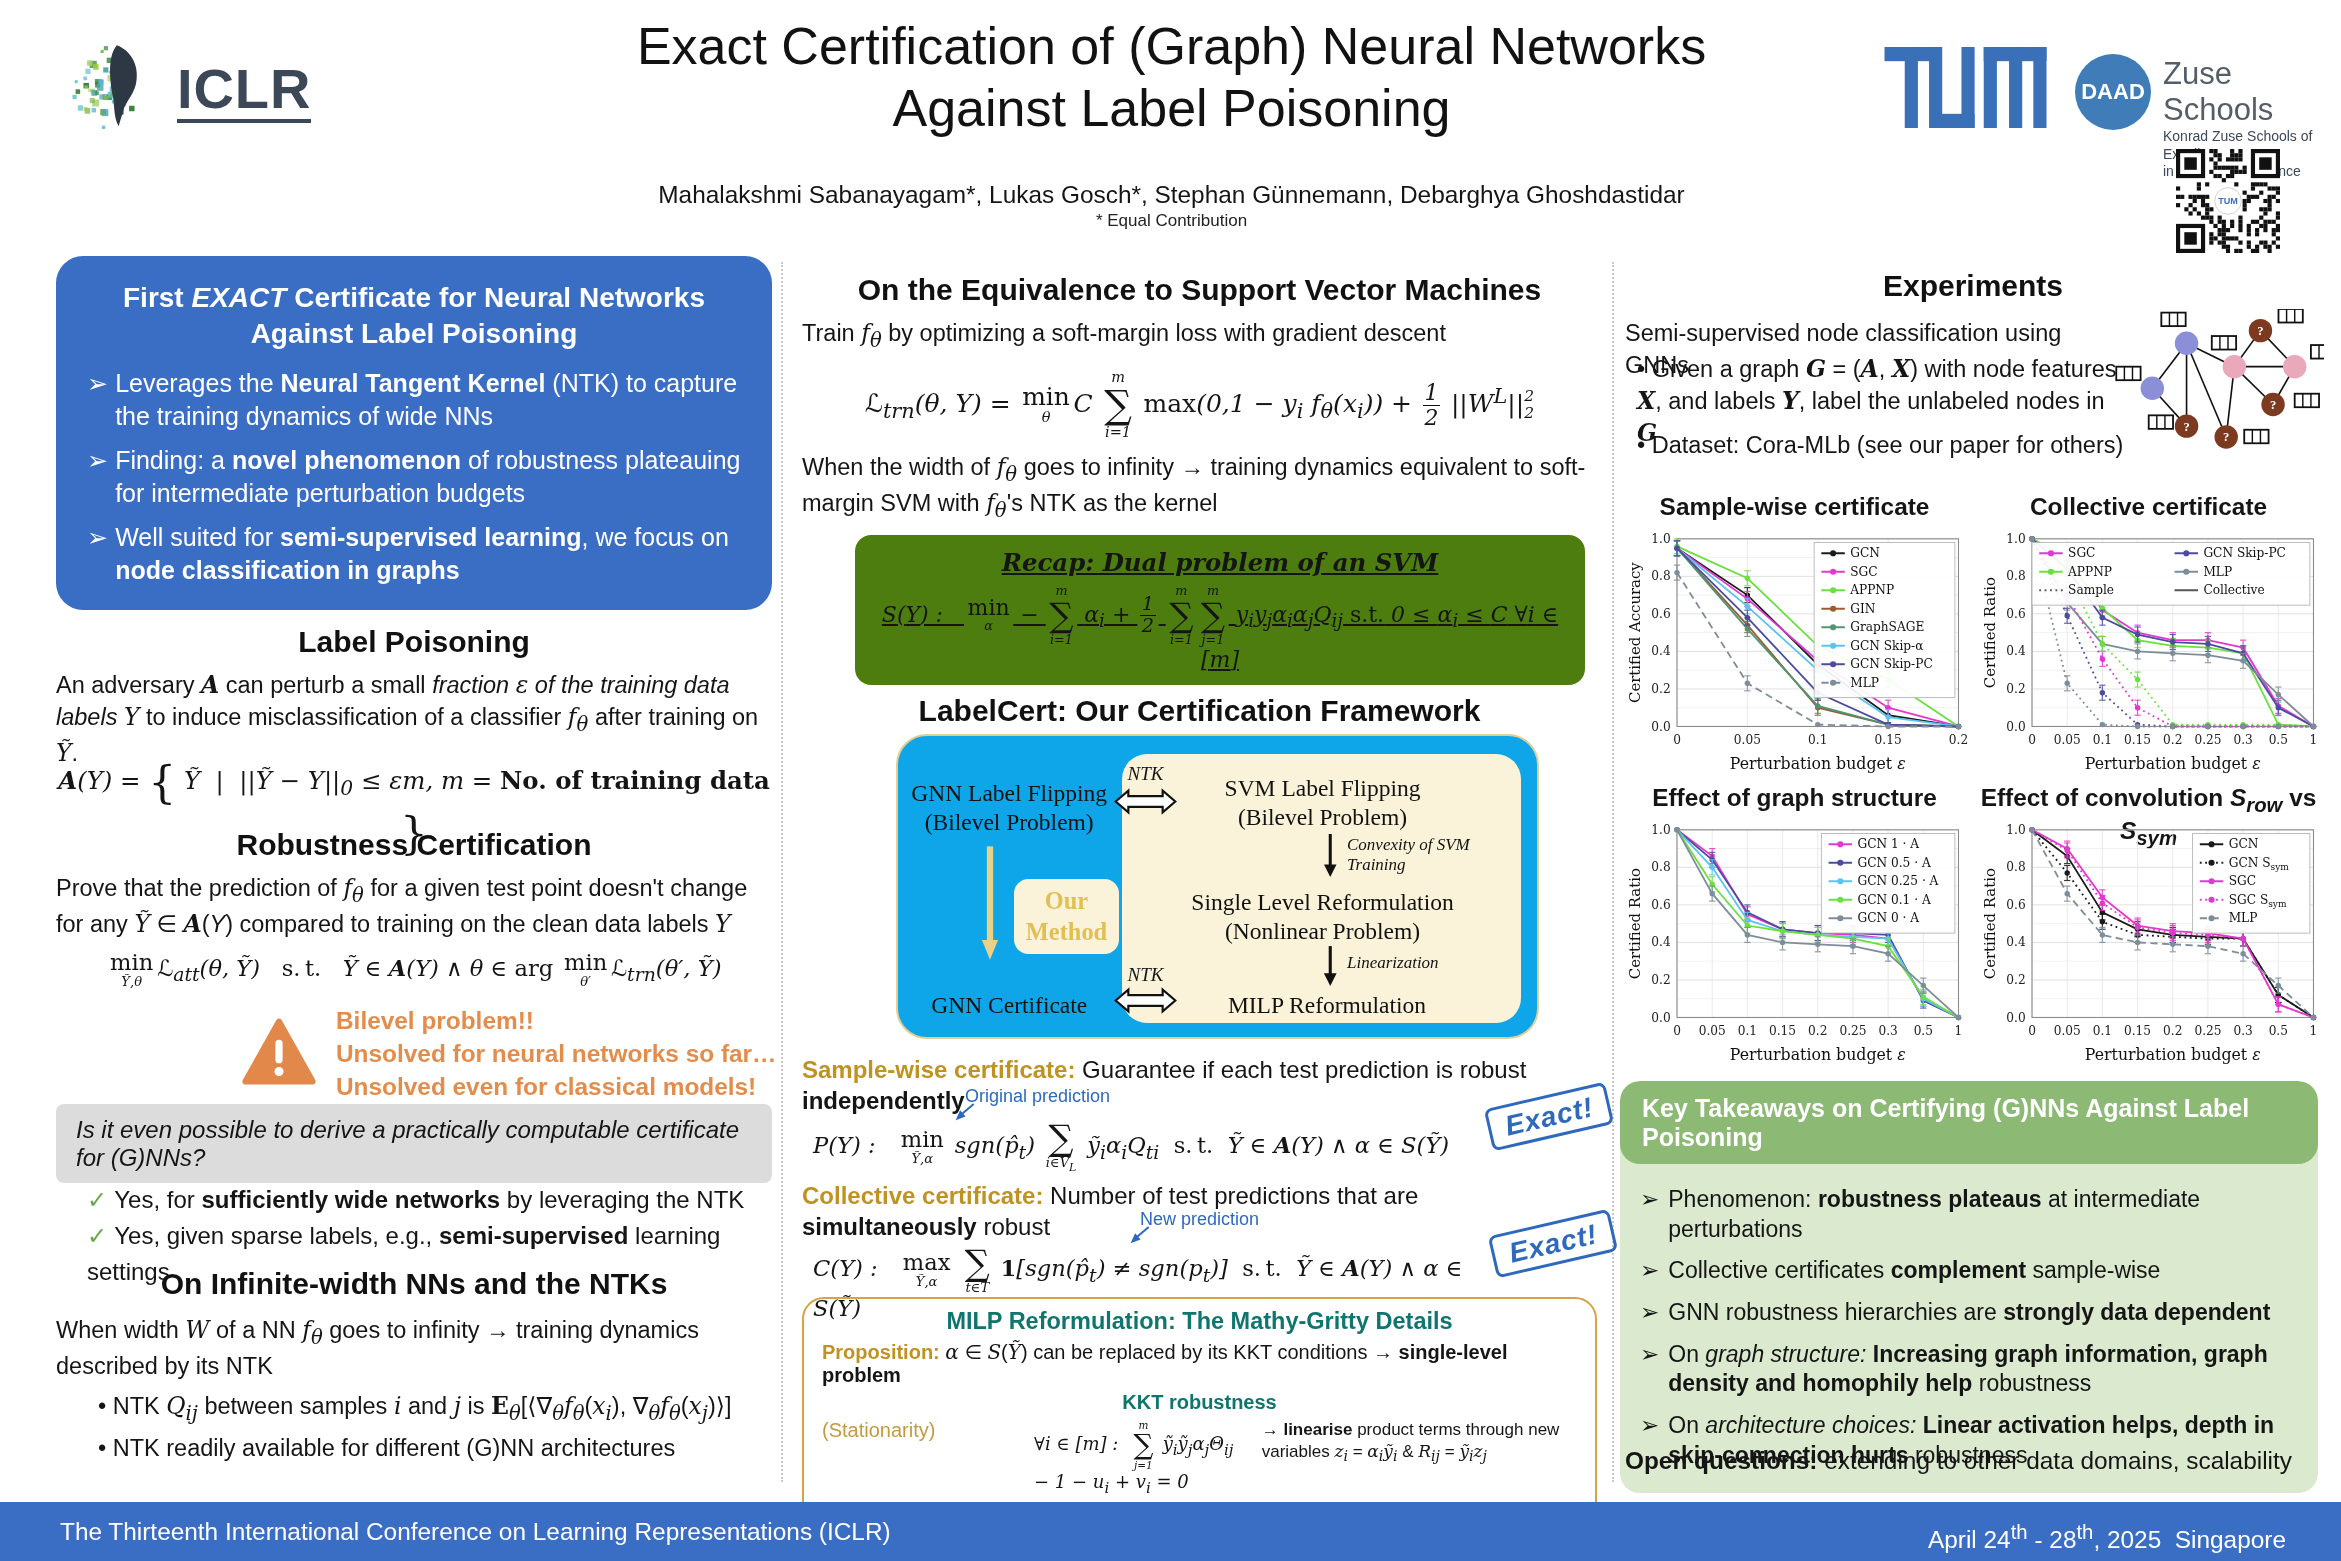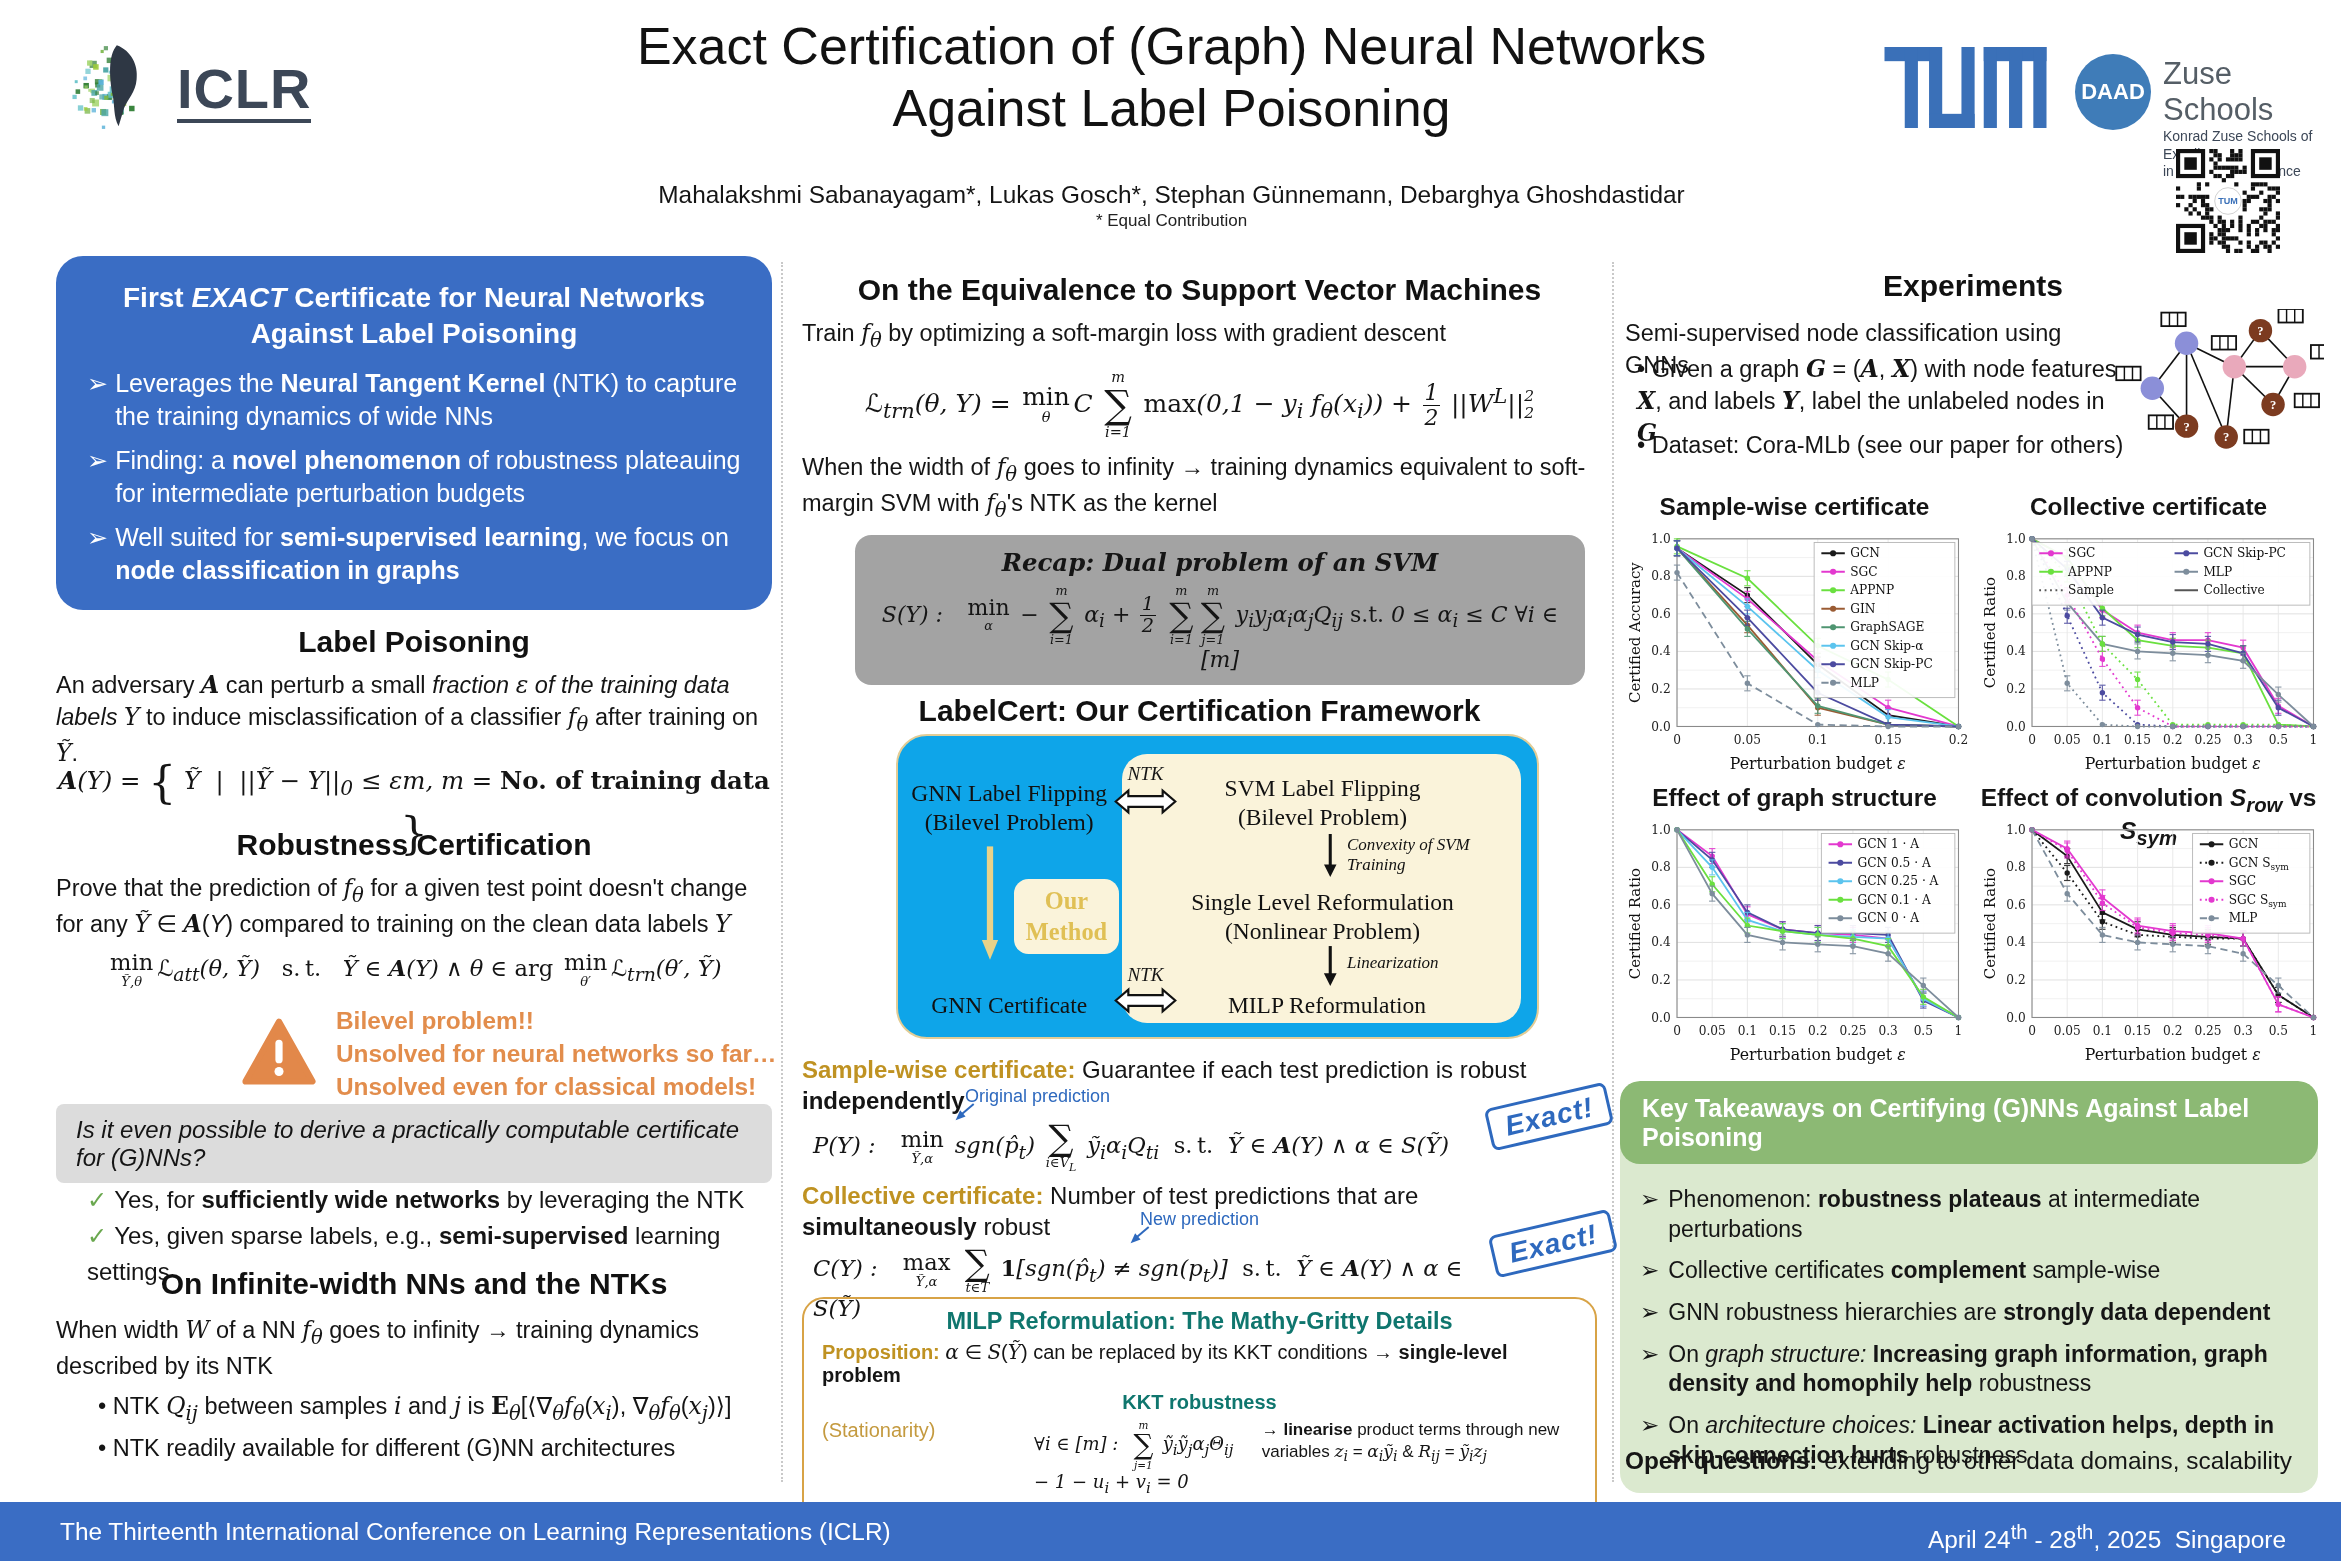--- a/index.html
+++ b/index.html
@@ -34,21 +34,21 @@
   
   .blue-box{background:#3a6dc4;border-radius:27px;color:#fff;padding:23.5px 31px;}
   .bb-title{font-size:28px;font-weight:700;text-align:center;margin-bottom:14.5px;line-height:1.3;}
   .bb-item{display:flex;font-size:25px;line-height:1.32;margin-top:11px;}
   .bb-item .mark{margin-right:7.2px;flex:0 0 auto;}
   .warn-line{color:#e28d4c;font-weight:700;font-size:24.4px;line-height:1.35;}
   .gray-bar{background:#dcdcdc;border-radius:8px;font-style:italic;font-size:24px;padding:11.7px 20px;}
   .check-line{font-size:24px;line-height:1.5;}
   .check{color:#6aa84f;font-weight:700;margin-right:7.2px;}
   
-  .recap-box{background:#a3a3a3;border-radius:16.3px;padding:12.6px 18px;}
+  .recap-box{background:#4d7c0f;border-radius:16.3px;padding:12.6px 18px;text-decoration:underline;}
   .recap-title{font-family:"DejaVu Serif","DejaVu Sans",serif;font-style:italic;font-weight:700;font-size:24.4px;text-align:center;}
   .lc-outer{border:2.3px solid #e2cd96;border-radius:31px;background:#0ea5e9;}
   .lc-inner{background:#faf3da;border-radius:25px;}
   .dg-text{font-family:"Liberation Serif","DejaVu Serif",serif;font-size:23.5px;text-align:center;line-height:1.25;color:#111;}
   .dg-small{font-family:"Liberation Serif","DejaVu Serif",serif;font-style:italic;font-size:17px;line-height:1.2;color:#111;}
   .ntk-label{font-family:"Liberation Serif","DejaVu Serif",serif;font-style:italic;font-size:19px;text-align:center;}
   .our-method{background:#faf3da;border-radius:14.5px;color:#e0c055;font-family:"Liberation Serif","DejaVu Serif",serif;font-weight:700;font-size:24.4px;text-align:center;line-height:1.25;padding:7.2px 0;}
   .gold{color:#bf9222;}
   .cert-head{font-size:24px;line-height:1.3;}
   .cert-head .gold{font-weight:700;}

